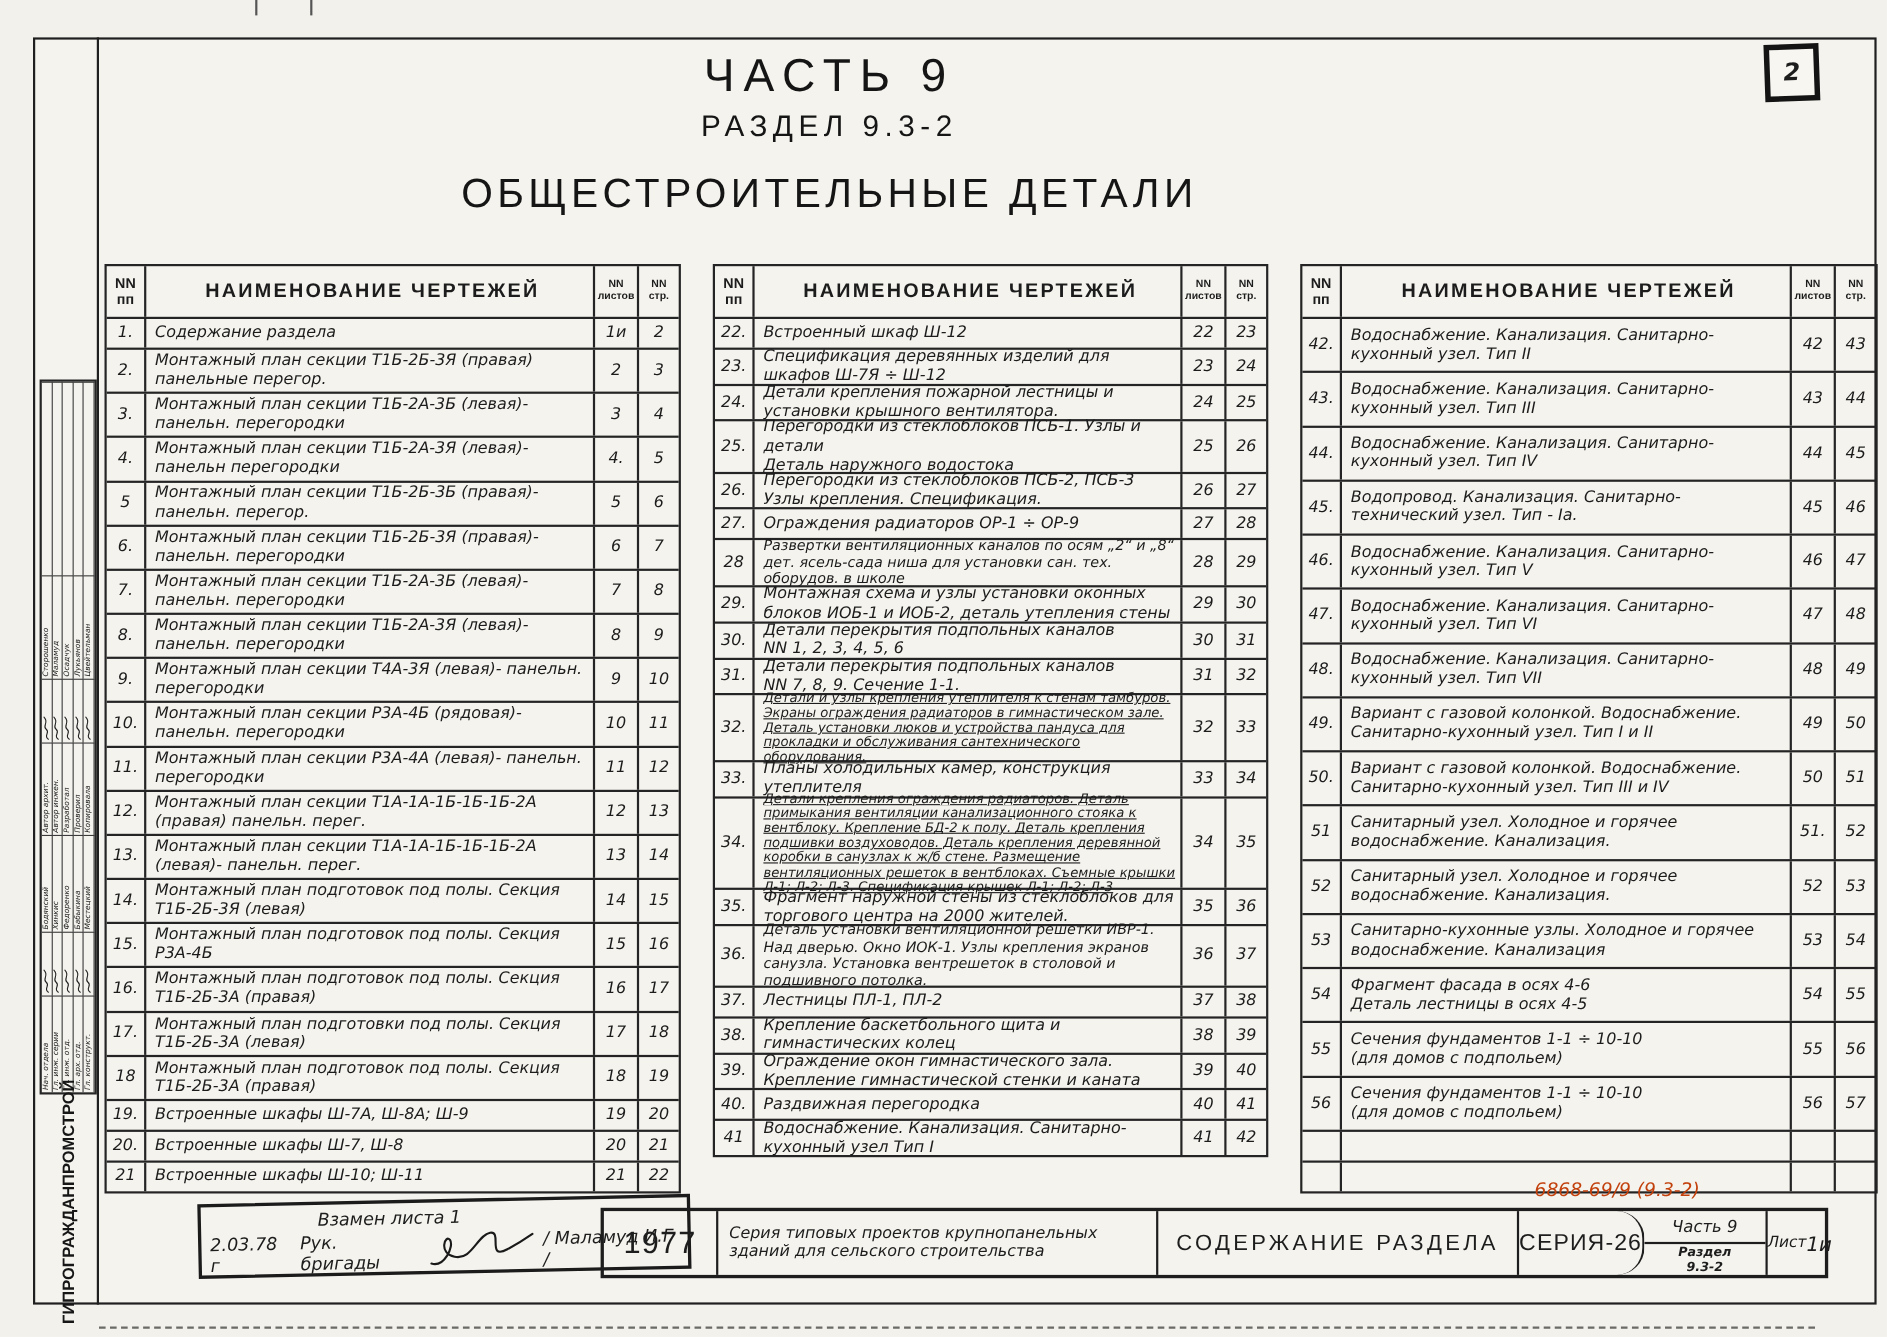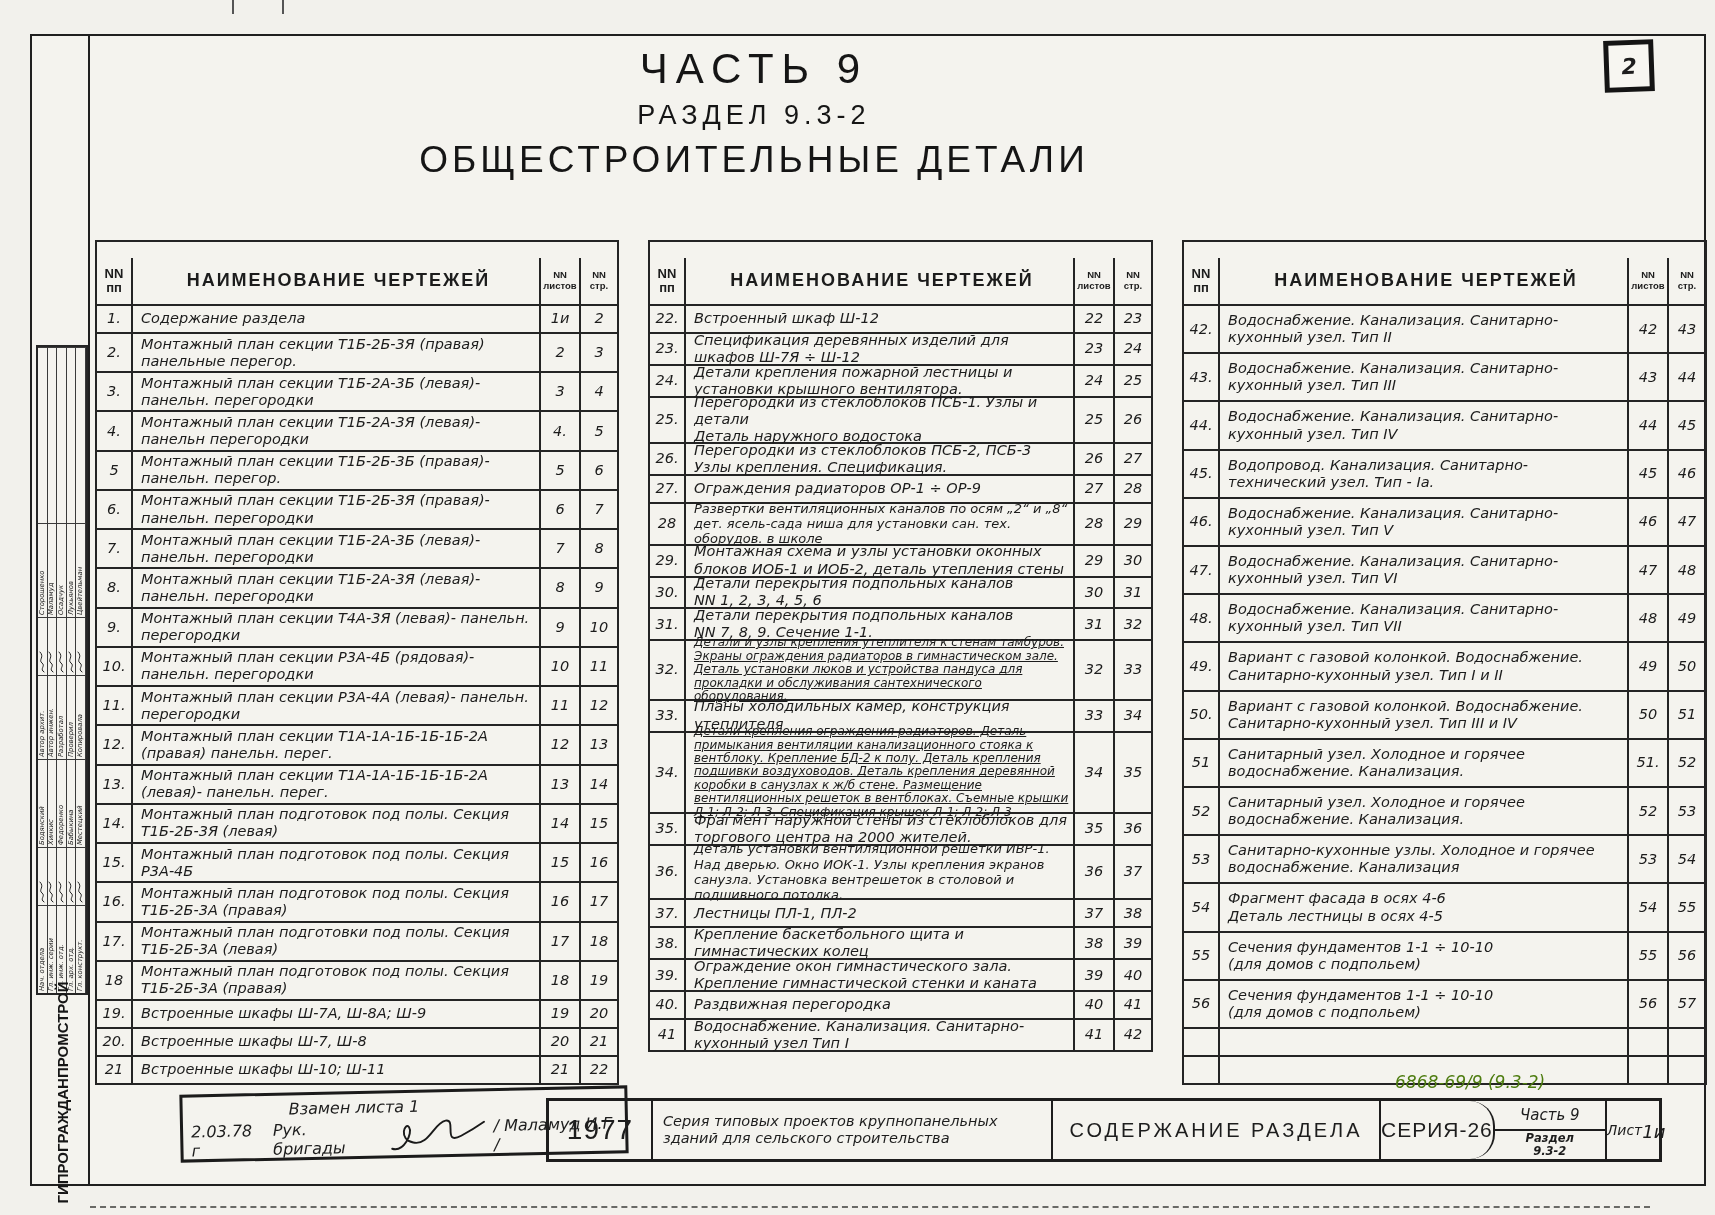--- a/index.html
+++ b/index.html
@@ -16,31 +16,31 @@
   
   .corner-box{position:absolute;left:1604px;top:40px;width:50px;height:52px;
     border:5px solid #141414;background:#f7f6f1;box-sizing:border-box;
     display:flex;align-items:center;justify-content:center;
     font:italic 700 22px "DejaVu Sans",sans-serif;transform:rotate(-2deg);}
 
   
   .titles{position:absolute;left:89px;top:48px;width:1330px;text-align:center;color:#151515;}
   .t1{font-size:42px;letter-spacing:8px;line-height:1.0;}
   .t2{font-size:27px;letter-spacing:5px;margin-top:10px;}
-  .t3{font-size:37px;letter-spacing:4px;margin-top:8px;}
+  .t3{font-size:37px;letter-spacing:4px;margin-top:24px;}
 
   
   .tables{position:absolute;left:95px;top:240px;width:1612px;display:flex;gap:29px;align-items:flex-start;}
   .table{box-sizing:border-box;border:2.5px solid #242424;display:flex;flex-direction:column;background:transparent;}
   .table.col-1{width:524px;height:845px;}
   .table.col-2{width:505px;height:812px;}
   .table.col-3{width:525px;height:845px;}
   .tr{display:flex;align-items:stretch;border-bottom:2px solid #242424;flex:1 1 auto;min-height:26px;}
   .tr:last-child{border-bottom:none;}
-  .tr.thead{flex:0 0 46px;margin-top:16px;}
+  .tr.thead{flex:0 0 46px;}
   .td{display:flex;align-items:center;border-right:2px solid #242424;box-sizing:border-box;
       font:italic 14.5px/1.18 "DejaVu Sans",sans-serif;color:#1c1c1c;padding:1px 3px;}
   .td:last-child{border-right:none;}
   .c-num{flex:0 0 36px;justify-content:center;}
   .c-name{flex:1 1 auto;padding-left:8px;white-space:pre-line;}
   .c-sheet{flex:0 0 40px;justify-content:center;}
   .c-page{flex:0 0 36px;justify-content:center;}
   .tr.small .c-name{font-size:13px;}
   .tr.tiny .c-name{font-size:12px;line-height:1.12;text-decoration:underline;}
   .thead .td{font-family:"Liberation Sans",sans-serif;font-style:normal;font-weight:700;}
@@ -80,21 +80,21 @@
   .tb-year{flex:0 0 104px;font:28px "Liberation Sans",sans-serif;letter-spacing:1px;}
   .tb-desc{flex:0 0 400px;font:italic 14.5px/1.15 "DejaVu Sans",sans-serif;padding:18px 10px;justify-content:flex-start;}
   .tb-title{flex:0 0 328px;font:20px "Liberation Sans",sans-serif;letter-spacing:3px;}
   .tb-series{flex:0 0 104px;font:21px "Liberation Sans",sans-serif;letter-spacing:1px;border-radius:25px;}
   .tb-part{flex:0 0 112px;flex-direction:column;padding:0;align-items:stretch;}
   .tb-part .half{flex:1;display:flex;align-items:center;justify-content:center;font:italic 15px "DejaVu Sans",sans-serif;}
   .tb-part .half.top{border-bottom:2px solid #1d1d1d;}
   .tb-part .half.bot{flex-direction:column;font-size:11.5px;line-height:1.1;font-weight:bold;}
   .tb-sheet{flex:1;flex-direction:row;font:italic 14px "DejaVu Sans",sans-serif;}
   .tb-sheet .v{font-size:18px;margin-top:2px;}
-  .code{position:absolute;left:1395px;top:1072px;font:italic 17px "DejaVu Sans",sans-serif;color:#4d7c0f;}
+  .code{position:absolute;left:1395px;top:1072px;font:italic 17px "DejaVu Sans",sans-serif;color:#c2410c;}
 
   .scan-dashes{position:absolute;left:90px;top:1206px;width:1560px;height:0;
     border-top:2.5px dashed #6a6a66;}
   .tick{position:absolute;top:0;width:2px;height:14px;background:#555;}
 </style>
 </head>
 <body>
 
 <div class="frame"></div>
 <div class="inner-frame-line"></div>

